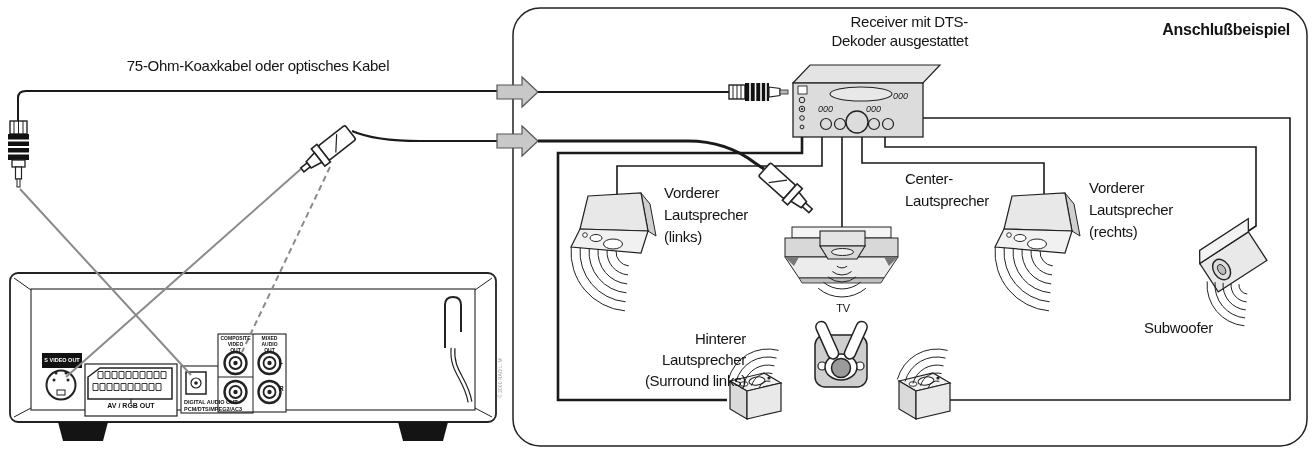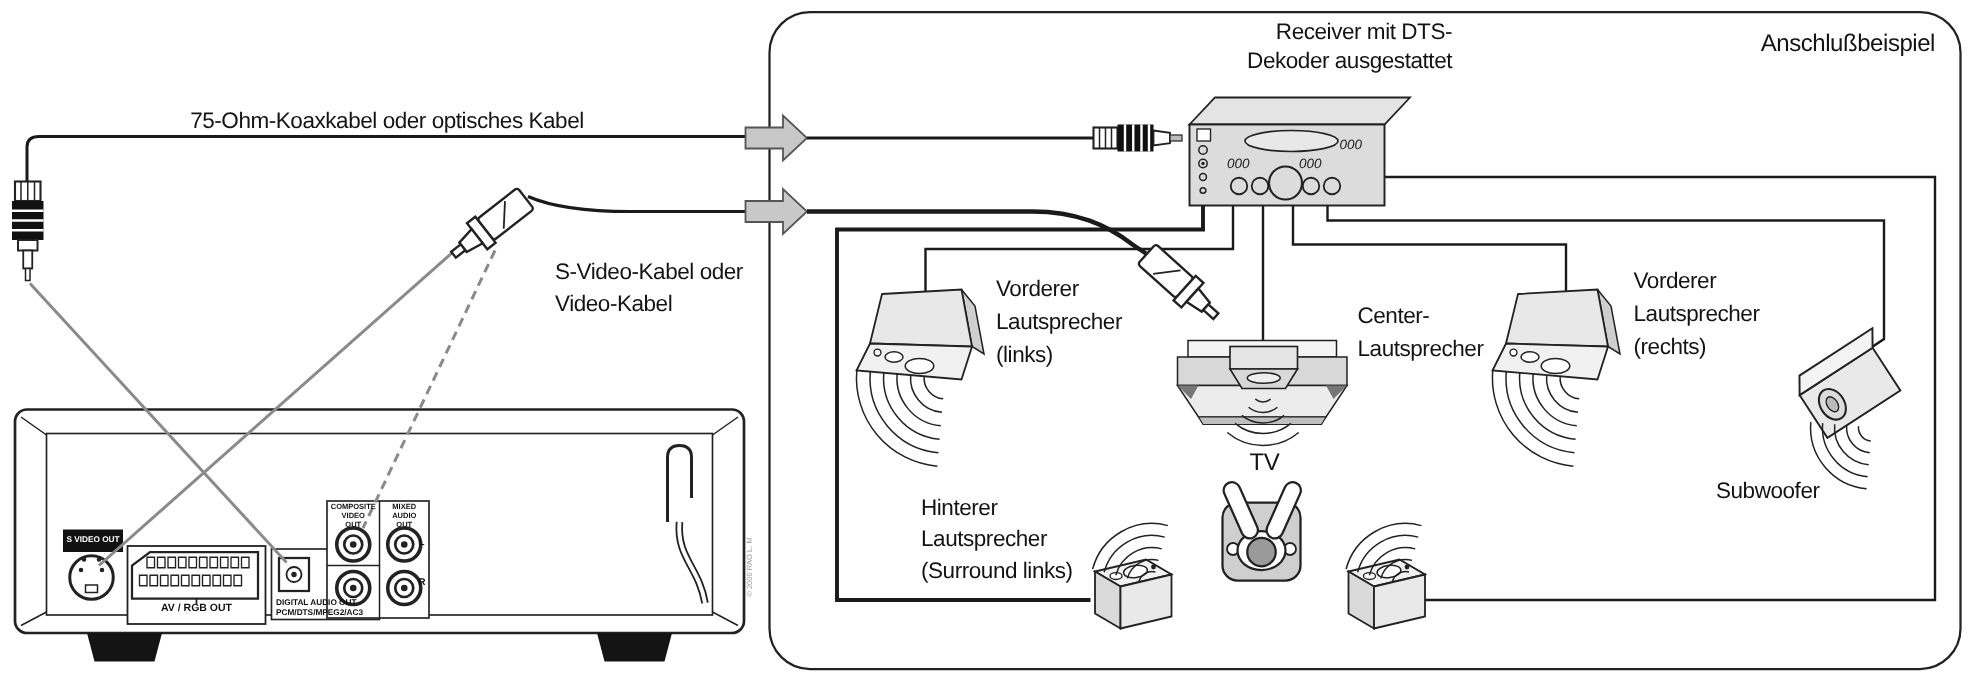--- a/index.html
+++ b/index.html
@@ -233,37 +233,35 @@
   </g>
   <g fill="none" stroke="#222" stroke-width="1">
     <path d="M1247.2,294.0 A9,9 0 0 1 1239.0,284.2"></path>
     <path d="M1246.5,301.9 A17,17 0 0 1 1231.1,283.5"></path>
     <path d="M1245.8,309.9 A25,25 0 0 1 1223.1,282.8"></path>
     <path d="M1245.1,317.9 A33,33 0 0 1 1215.1,282.1"></path>
     <path d="M1244.4,325.8 A41,41 0 0 1 1207.2,281.4"></path>
   </g>
 </svg>
 
-<div class="lbl" style="left:92px;top:70px;width:332px;text-align:center">75-Ohm-Koaxkabel oder optisches Kabel</div>
-<div class="lbl" style="left:370px;top:171px">S-Video-Kabel oder
-Video-Kabel</div>
+<div class="lbl" style="left:92px;top:55px;width:332px;text-align:center">75-Ohm-Koaxkabel oder optisches Kabel</div>
 <div class="lbl" style="left:768px;top:12px;width:200px;text-align:right;line-height:19px">Receiver mit DTS-
 Dekoder ausgestattet</div>
-<div class="lbl" style="left:1130px;top:19px;width:160px;text-align:right;font-weight:normal;font-size:16px">Anschlußbeispiel</div>
+<div class="lbl" style="left:1130px;top:19px;width:160px;text-align:right;font-weight:bold;font-size:16px">Anschlußbeispiel</div>
 <div class="lbl" style="left:664px;top:182px;line-height:22px">Vorderer
 Lautsprecher
 (links)</div>
-<div class="lbl" style="left:905px;top:200px;line-height:22px">Center-
+<div class="lbl" style="left:905px;top:168px;line-height:22px">Center-
 Lautsprecher</div>
 <div class="lbl" style="left:1089px;top:177px;line-height:22px">Vorderer
 Lautsprecher
 (rechts)</div>
 <div class="lbl" style="left:1144px;top:317px">Subwoofer</div>
-<div class="lbl" style="left:826px;top:298px;width:34px;text-align:center;font-size:16px">TV</div>
-<div class="lbl" style="left:614px;top:328px;width:132px;text-align:left">Hinterer
+<div class="lbl" style="left:826px;top:298px;width:34px;text-align:center;font-size:11px">TV</div>
+<div class="lbl" style="left:614px;top:328px;width:132px;text-align:right">Hinterer
 Lautsprecher
 (Surround links)</div>
 
 <div class="tiny" style="left:42px;top:353px;width:40px;height:15px;line-height:15px;text-align:center;color:#fff;font-size:5.5px">S VIDEO OUT</div>
 <div class="tiny" style="left:218px;top:336px;width:35px;text-align:center;font-size:5px;line-height:5.8px">COMPOSITE
 VIDEO
 OUT</div>
 <div class="tiny" style="left:253px;top:336px;width:33px;text-align:center;font-size:5px;line-height:5.8px">MIXED
 AUDIO
 OUT</div>

